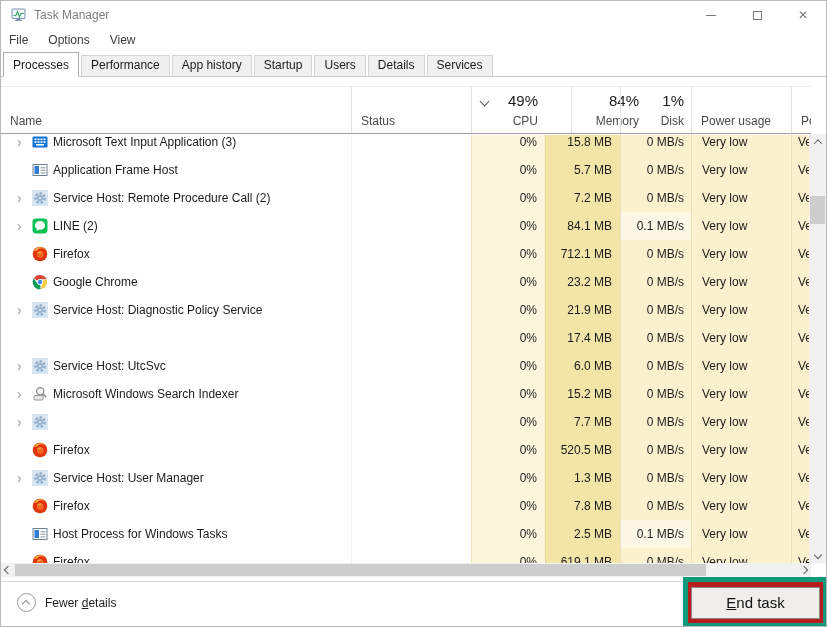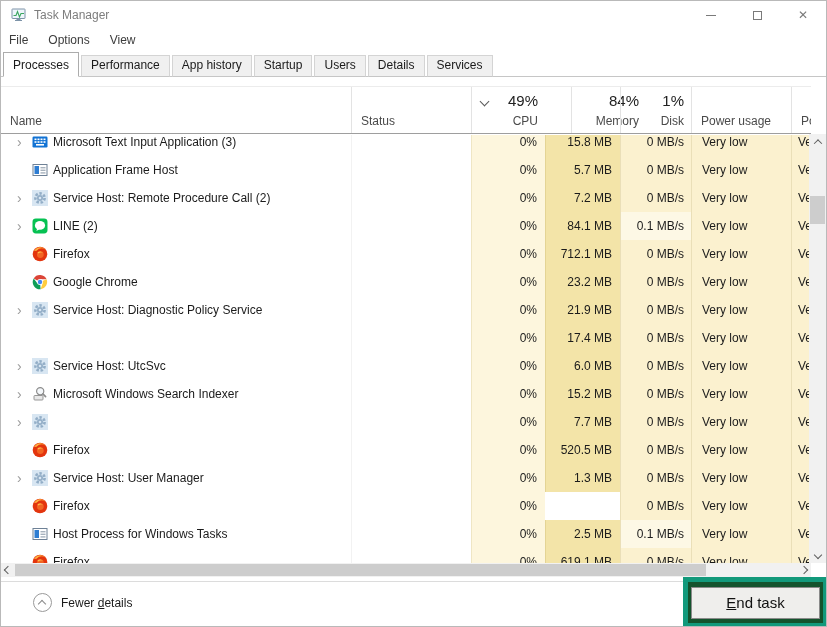--- a/index.html
+++ b/index.html
@@ -66,27 +66,27 @@
   .hscroll .arrow { position:absolute; top:0; width:14px; height:14px; display:flex; align-items:center; justify-content:center; }
   .hscroll .thumb { position:absolute; left:14px; top:1px; width:691px; height:12px; background:#cdcdcd; }
   .chev { width:6px; height:6px; border-right:1.3px solid #5e5e5e; border-bottom:1.3px solid #5e5e5e; display:block; }
   .chev.up { transform:rotate(-135deg) translate(-1px,-1px); }
   .chev.down { transform:rotate(45deg); }
   .chev.left { transform:rotate(135deg); }
   .chev.right { transform:rotate(-45deg); }
   
   .statusline { position:absolute; top:580px; left:0; right:0; height:1px; background:#dcdcdc; }
   .statusbar { position:absolute; top:581px; left:0; right:0; bottom:0; background:#fff; }
-  .fewer { position:absolute; left:32px; top:11px; display:flex; align-items:center; }
+  .fewer { position:absolute; left:16px; top:11px; display:flex; align-items:center; }
   .fewer-circle { width:19px; height:19px; border:1px solid #9a9a9a; border-radius:50%; position:relative; margin-right:9px; }
   .fewer-circle .chevup { position:absolute; left:5px; top:7px; width:6px; height:6px; border-left:1.4px solid #8a8a8a; border-top:1.4px solid #8a8a8a; transform:rotate(45deg); }
   .fewer-text { font-size:12px; color:#1b1b1b; }
   .ukey { text-decoration:underline; }
   
-  .endtask-annotation { position:absolute; left:682px; top:576px; width:145px; height:51px; border:5px solid #12997b; background:#14532d; display:flex; align-items:center; justify-content:center; }
+  .endtask-annotation { position:absolute; left:682px; top:576px; width:145px; height:51px; border:5px solid #12997b; background:#b91c1c; display:flex; align-items:center; justify-content:center; }
   .endtask-btn { width:129px; height:32px; background:#efeeec; border:1px solid #8a8a8a; font-size:15px; color:#111; font-family:"Liberation Sans","DejaVu Sans",sans-serif; display:flex; align-items:center; justify-content:center; }
 </style>
 </head>
 <body>
 
 <div class="window">
 
   <div class="titlebar">
     <span class="tm-icon">
       <svg width="16" height="16" viewBox="0 0 16 16">
@@ -418,20 +418,21 @@
                 <circle cx="8" cy="8" r="7.3" fill="#e3350e"></circle>
                 <path d="M2 5 A7 7 0 0 1 13.5 3.6 A7.2 7.2 0 0 0 4.5 4.8 Z" fill="#ffb340"></path>
                 <circle cx="8.3" cy="8.6" r="3.4" fill="#f26522"></circle>
                 <path d="M5.5 6.5 A3.6 3.6 0 0 1 11 7.2 A3 3 0 0 0 6.5 7.6 Z" fill="#ffc24a"></path>
               </svg>
             </span>
             <span class="pname">Firefox</span>
           </div>
           <div class="cell cell-status"></div>
           <div class="cell cell-cpu">0%</div>
+          <div class="cell cell-mem">7.8 MB</div>
           <div class="cell cell-disk">0 MB/s</div>
           <div class="cell cell-pow">Very low</div>
           <div class="cell cell-trend">Ve</div>
         </div>
         <div class="prow">
           <div class="cell cell-name">
             <span class="picon">
               <svg width="16" height="16" viewBox="0 0 16 16">
                 <rect x="1" y="2.5" width="14" height="11" fill="#fff" stroke="#6e8196" stroke-width="1"></rect>
                 <rect x="2.5" y="4" width="4.5" height="8" fill="#2d7dd2"></rect>

